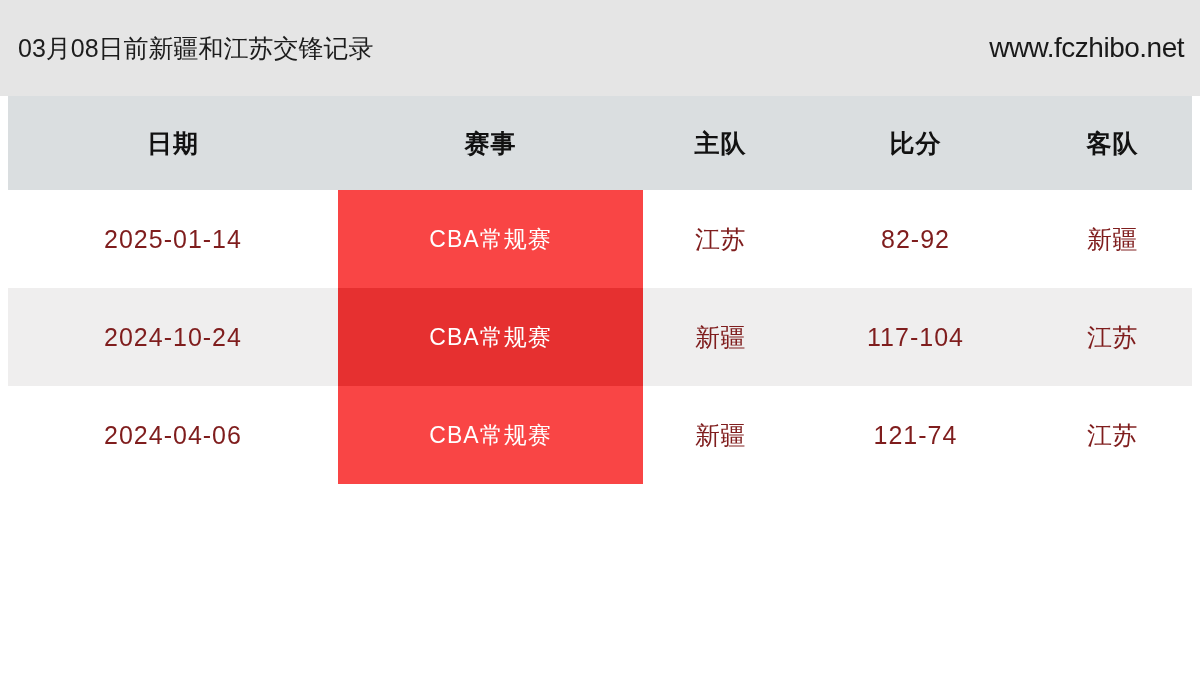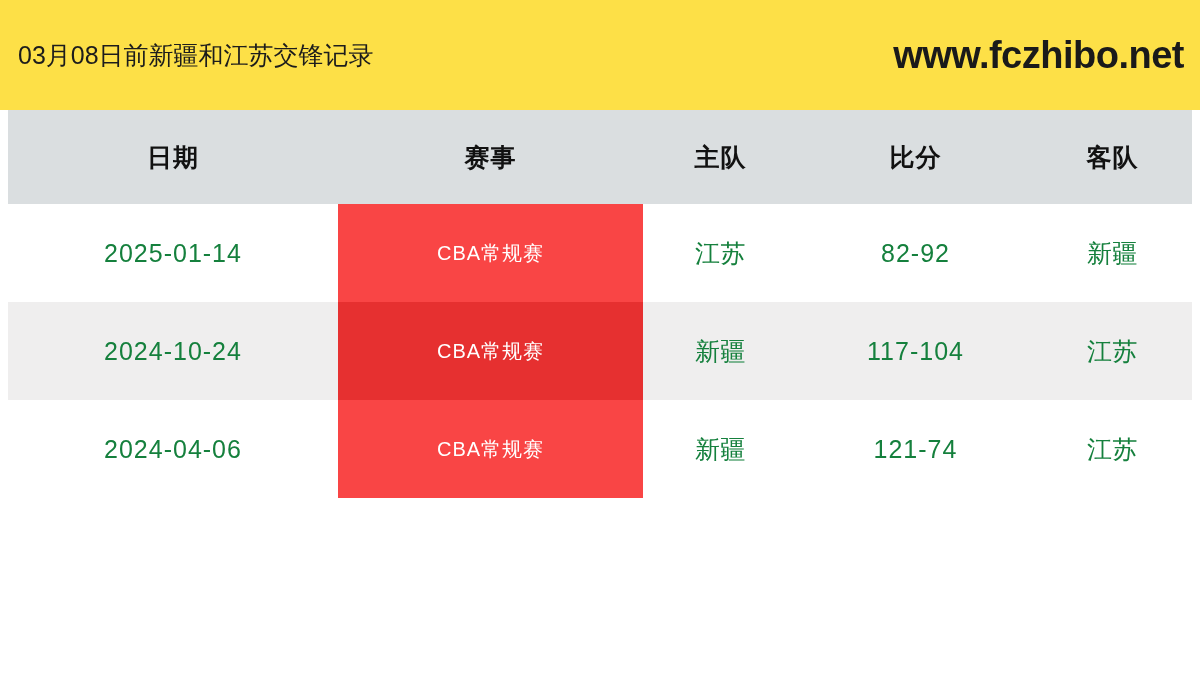--- a/index.html
+++ b/index.html
@@ -17,38 +17,38 @@
   .page {
     position: relative;
     width: 1200px;
     height: 675px;
     background: #ffffff;
   }
 
   
   .titlebar {
     position: relative;
-    height: 110px;
-    background: #fde047;
+    height: 96px;
+    background: #e5e5e5;
     display: flex;
     align-items: center;
     justify-content: space-between;
     box-sizing: border-box;
     padding: 0 16px 0 18px;
   }
   .title-text {
     font-size: 25px;
     color: #1c1c1c;
     letter-spacing: 0px;
     white-space: nowrap;
     line-height: 1;
   }
   .watermark {
-    font-size: 38px;
-    font-weight: bold;
+    font-size: 28px;
+    font-weight: normal;
     color: #1a1a1a;
     letter-spacing: -0.5px;
     white-space: nowrap;
     line-height: 1;
     text-align: right;
   }
 
   
   .table-wrap {
     position: relative;
@@ -86,36 +86,36 @@
   }
 
   tbody tr {
     height: 98px;
   }
   tbody tr.odd  { background: #ffffff; }
   tbody tr.even { background: #efeeee; }
 
   td.cell {
     font-size: 25px;
-    color: #15803d;
+    color: #7f1d1d;
     letter-spacing: 0.5px;
   }
   td.cell.date   { letter-spacing: 1px; }
   td.cell.score  { letter-spacing: 1px; }
 
   
   td.comp {
     padding: 0;
   }
   .comp-block {
     display: flex;
     align-items: center;
     justify-content: center;
     height: 98px;
-    font-size: 20px;
+    font-size: 23px;
     color: #ffffff;
     letter-spacing: 1px;
     background: #f94545;
   }
   tr.even .comp-block {
     background: #e63030;
   }
 </style>
 </head>
 <body>

